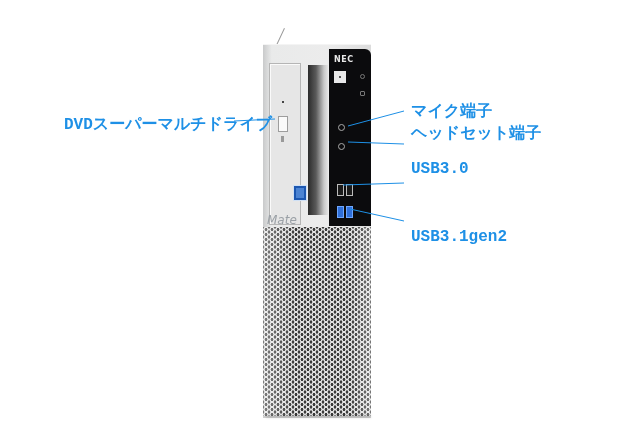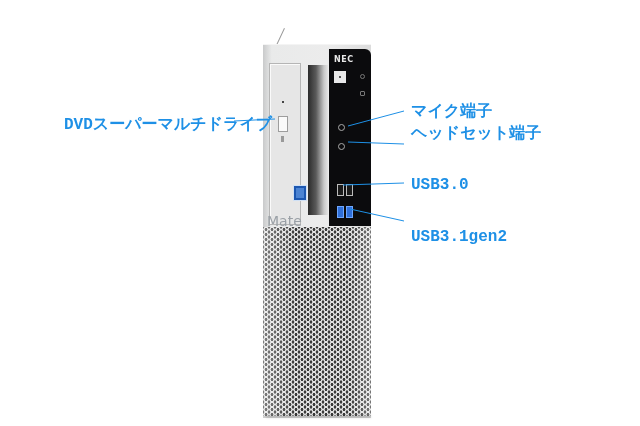--- a/index.html
+++ b/index.html
@@ -6,21 +6,21 @@
   body{width:640px;height:426px;background:#ffffff;position:relative;overflow:hidden;font-family:"DejaVu Sans",sans-serif;}
   .pc{position:absolute;left:263px;top:44px;width:108px;height:372px;}
   .upper{position:absolute;left:0;top:0;width:108px;height:183px;background:linear-gradient(90deg,#c9cacb 0%,#e9eaea 8%,#ececec 60%,#dcdcdc 100%);border-top:1px solid #f4f4f4;}
   .drive{position:absolute;left:6px;top:18px;width:30px;height:160px;background:#e6e6e6;border:1px solid #b5b5b5;box-shadow:inset 1px 1px 0 #fafafa;}
   .drive-btn{position:absolute;left:8px;top:52px;width:8px;height:14px;background:#fafafa;border:1px solid #9d9d9d;}
   .drive-dot{position:absolute;left:12px;top:37px;width:2px;height:2px;background:#444;}
   .drive-led{position:absolute;left:11px;top:72px;width:3px;height:6px;background:#999;}
   .slot{position:absolute;left:45px;top:20px;width:20px;height:150px;background:linear-gradient(90deg,#2b2b2b,#5a5a5a 40%,#c8c8c8 80%,#e4e4e4);}
   .intel{position:absolute;left:30px;top:140px;width:12px;height:14px;background:#1c57b0;border:1px solid #cfe0f5;}
   .intel-in{position:absolute;left:2px;top:2px;width:8px;height:10px;background:#4b83d2;}
-  .mate{position:absolute;left:4px;top:168px;font-size:14px;color:#9aa0a6;}
+  .mate{position:absolute;left:4px;top:168px;font-size:12px;color:#9aa0a6;font-style:italic;}
   .panel{position:absolute;left:66px;top:4px;width:42px;height:177px;background:#0b0b0d;border-radius:0 6px 0 0;}
   .nec{position:absolute;left:5px;top:6px;font-size:8px;color:#e8e8e8;font-weight:bold;letter-spacing:0.5px;}
   .pwr{position:absolute;left:5px;top:22px;width:12px;height:12px;background:#e9e9e9;}
   .pwr-dot{position:absolute;left:5px;top:5px;width:2px;height:2px;background:#555;}
   .ind{position:absolute;width:3px;height:3px;border:1px solid #777;border-radius:50%;}
   .jack{position:absolute;width:5px;height:5px;border:1px solid #aaa;border-radius:50%;}
   .usb{position:absolute;width:5px;height:10px;background:#1a1a1a;border:1px solid #bbb;}
   .usb.blue{background:#2f6fd9;border-color:#6ea7ff;}
   .mesh{position:absolute;left:0;top:183px;width:108px;height:189px;background-color:#e4e4e4;
     background-image:radial-gradient(circle,#3a3a3a 1.3px,transparent 1.6px),radial-gradient(circle,#3a3a3a 1.3px,transparent 1.6px);
@@ -73,14 +73,14 @@
   <line x1="234" y1="121" x2="275" y2="119" stroke="#1e90e6" stroke-width="1"></line>
   <line x1="404" y1="111" x2="348" y2="126" stroke="#1e90e6" stroke-width="1"></line>
   <line x1="404" y1="144" x2="348" y2="142" stroke="#1e90e6" stroke-width="1"></line>
   <line x1="404" y1="183" x2="343" y2="185" stroke="#1e90e6" stroke-width="1"></line>
   <line x1="404" y1="221" x2="350" y2="209" stroke="#1e90e6" stroke-width="1"></line>
 </svg>
 
 <div class="label" style="left:64px;top:114px">DVDスーパーマルチドライブ</div>
 <div class="label" style="left:411px;top:101px">マイク端子</div>
 <div class="label" style="left:411px;top:123px">ヘッドセット端子</div>
-<div class="label" style="left:411px;top:176px">USB3.0</div>
+<div class="label" style="left:411px;top:160px">USB3.0</div>
 <div class="label" style="left:411px;top:228px">USB3.1gen2</div>
 
 </body></html>

